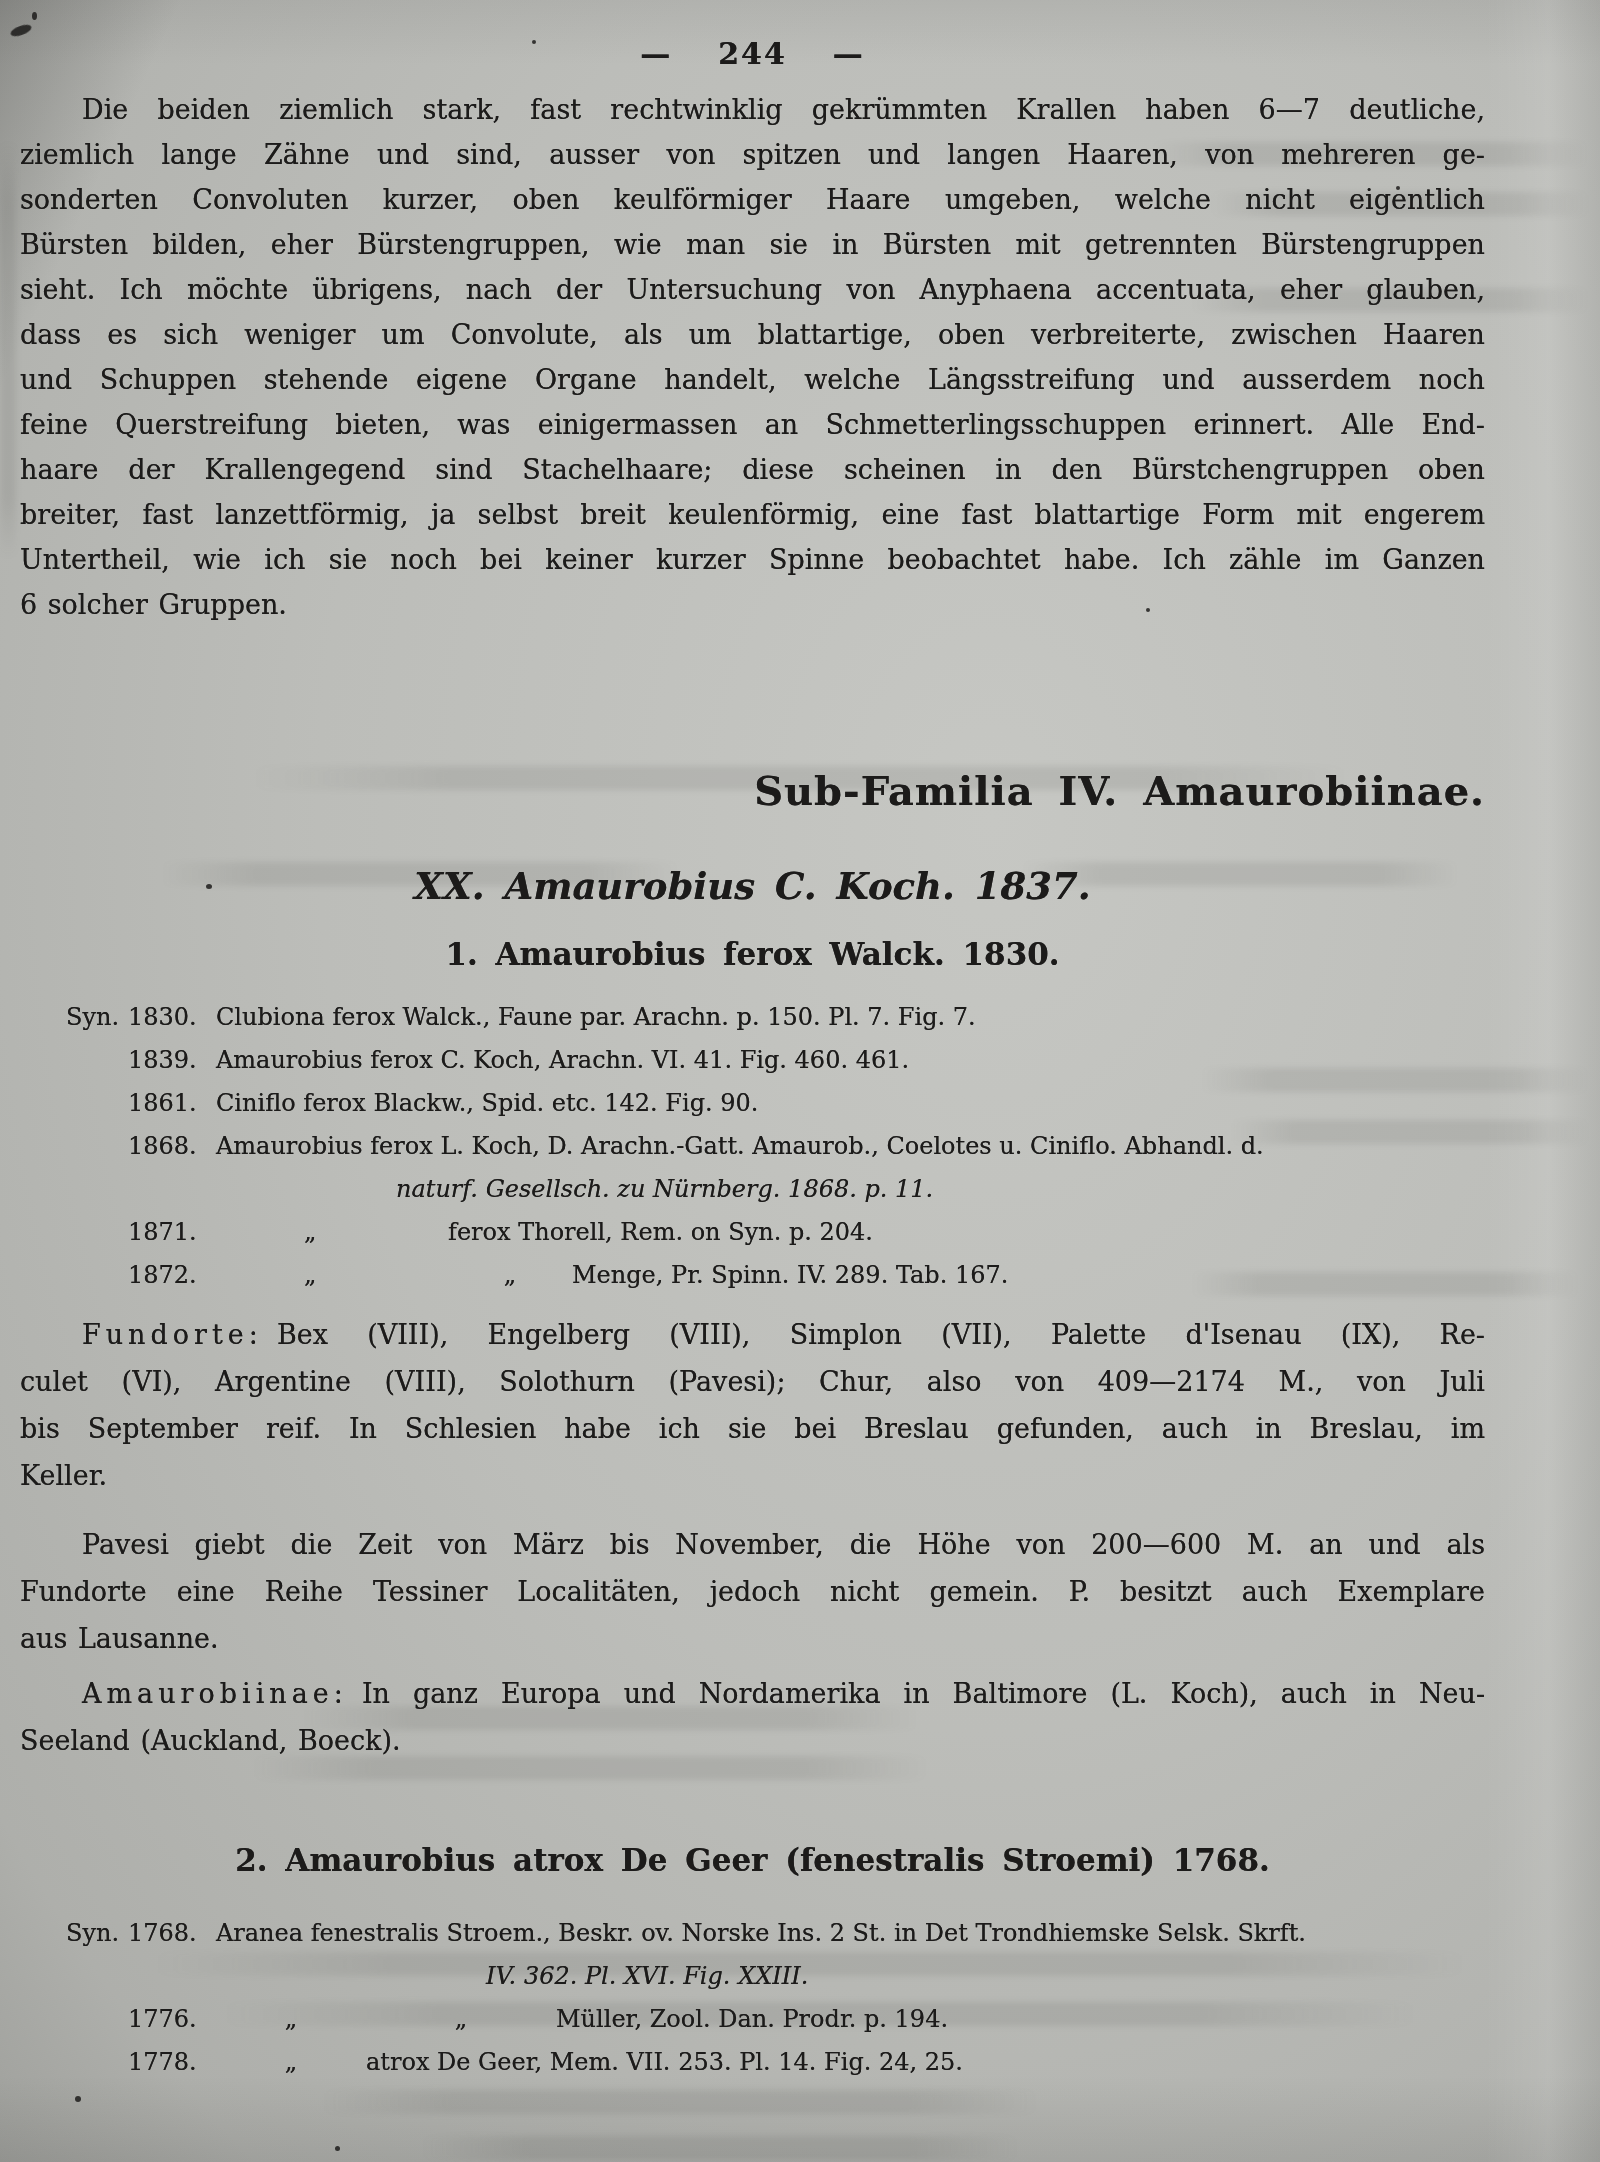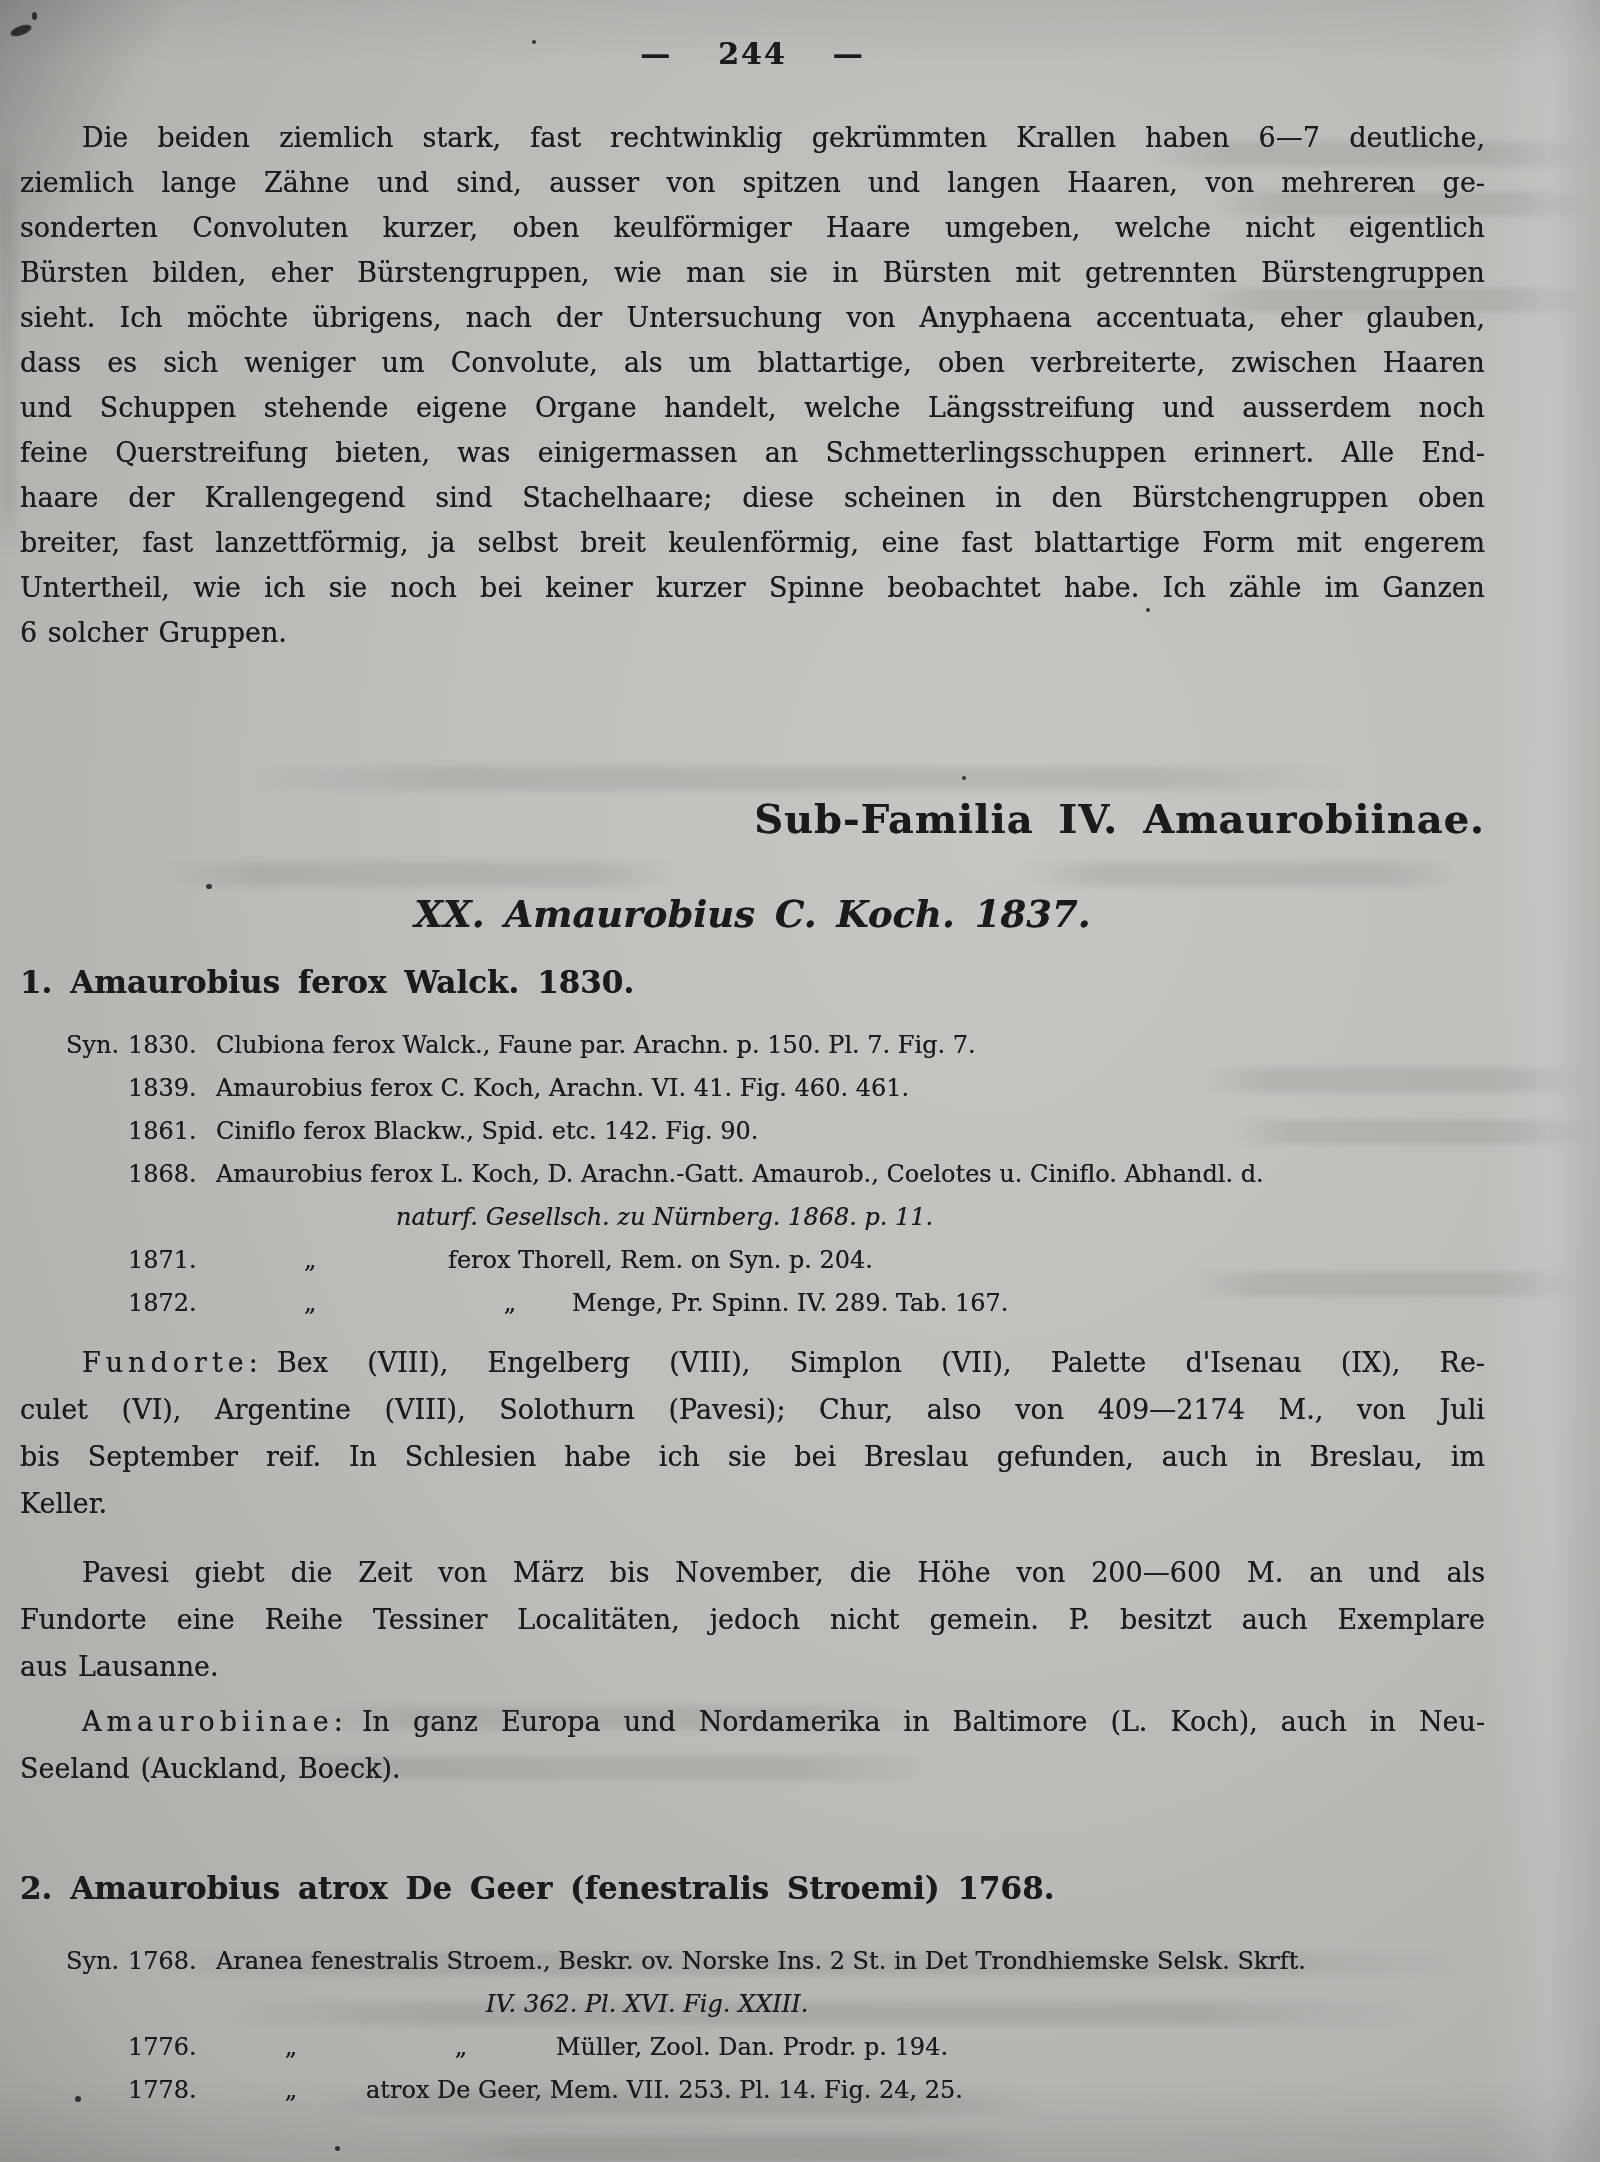--- a/index.html
+++ b/index.html
@@ -34,27 +34,27 @@
   .para{margin-top:0;}
   .pline{
     font-size:27px;line-height:45px;
     text-align:justify;text-align-last:justify;
     word-spacing:2px;
   }
   .pline.last{text-align-last:left;}
   .para .pline:first-child{text-indent:62px;}
   .para-lead{letter-spacing:5px;padding-right:14px;}
 
-  #intro{margin-top:44px;}
+  #intro{margin-top:16px;}
   .h-sub{
     margin:140px 0 0 0;font-size:40px;font-weight:700;text-align:right;
     word-spacing:10px;letter-spacing:1px;
   }
   .h-genus{margin:50px 0 0 0;font-size:37px;font-weight:bold;text-align:center;word-spacing:7px;font-style:italic;}
-  .h-species{margin:28px 0 0 0;font-size:31px;font-weight:bold;word-spacing:7px;}
+  .h-species{margin:28px 0 0 0;font-size:31px;font-weight:bold;text-align:center;word-spacing:7px;}
   #species2-heading{margin-top:78px;}
 
   .syn{margin-left:46px;font-size:24px;}
   #syn1{margin-top:24px;}
   #syn2{margin-top:34px;}
   .syn-row{display:flex;white-space:nowrap;line-height:43px;}
   .syn-label{display:inline-block;width:62px;}
   .syn-year{display:inline-block;width:88px;}
   #syn1 .syn-d1{display:inline-block;width:232px;padding-left:88px;box-sizing:border-box;}
   #syn1 .syn-d2{display:inline-block;width:124px;text-align:center;}

